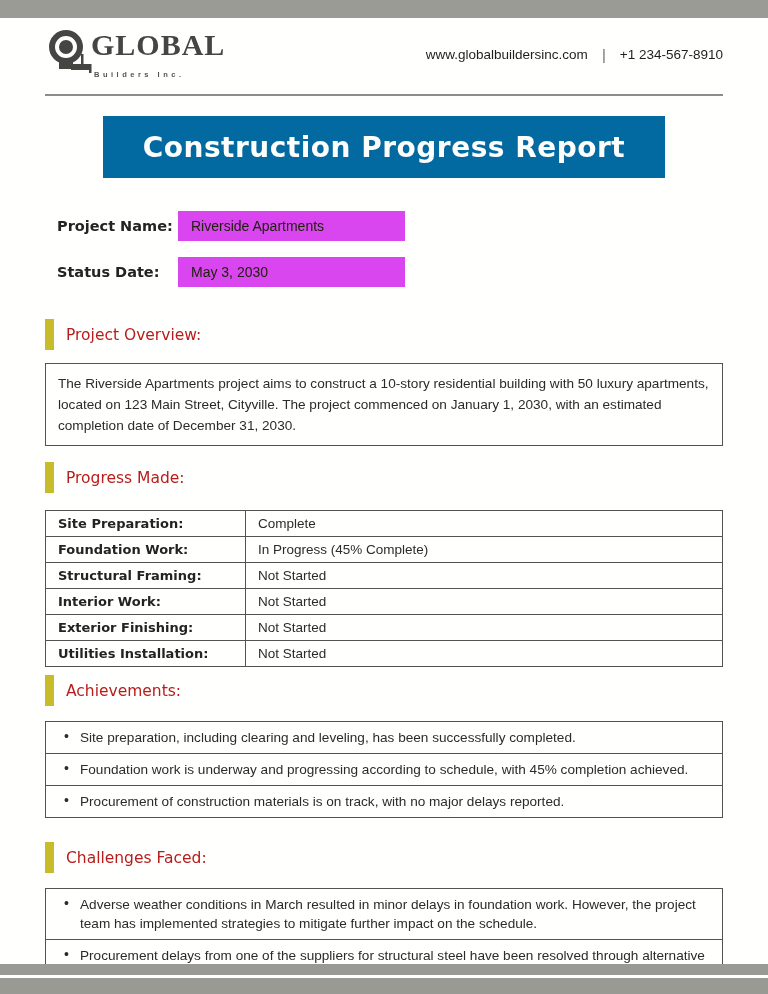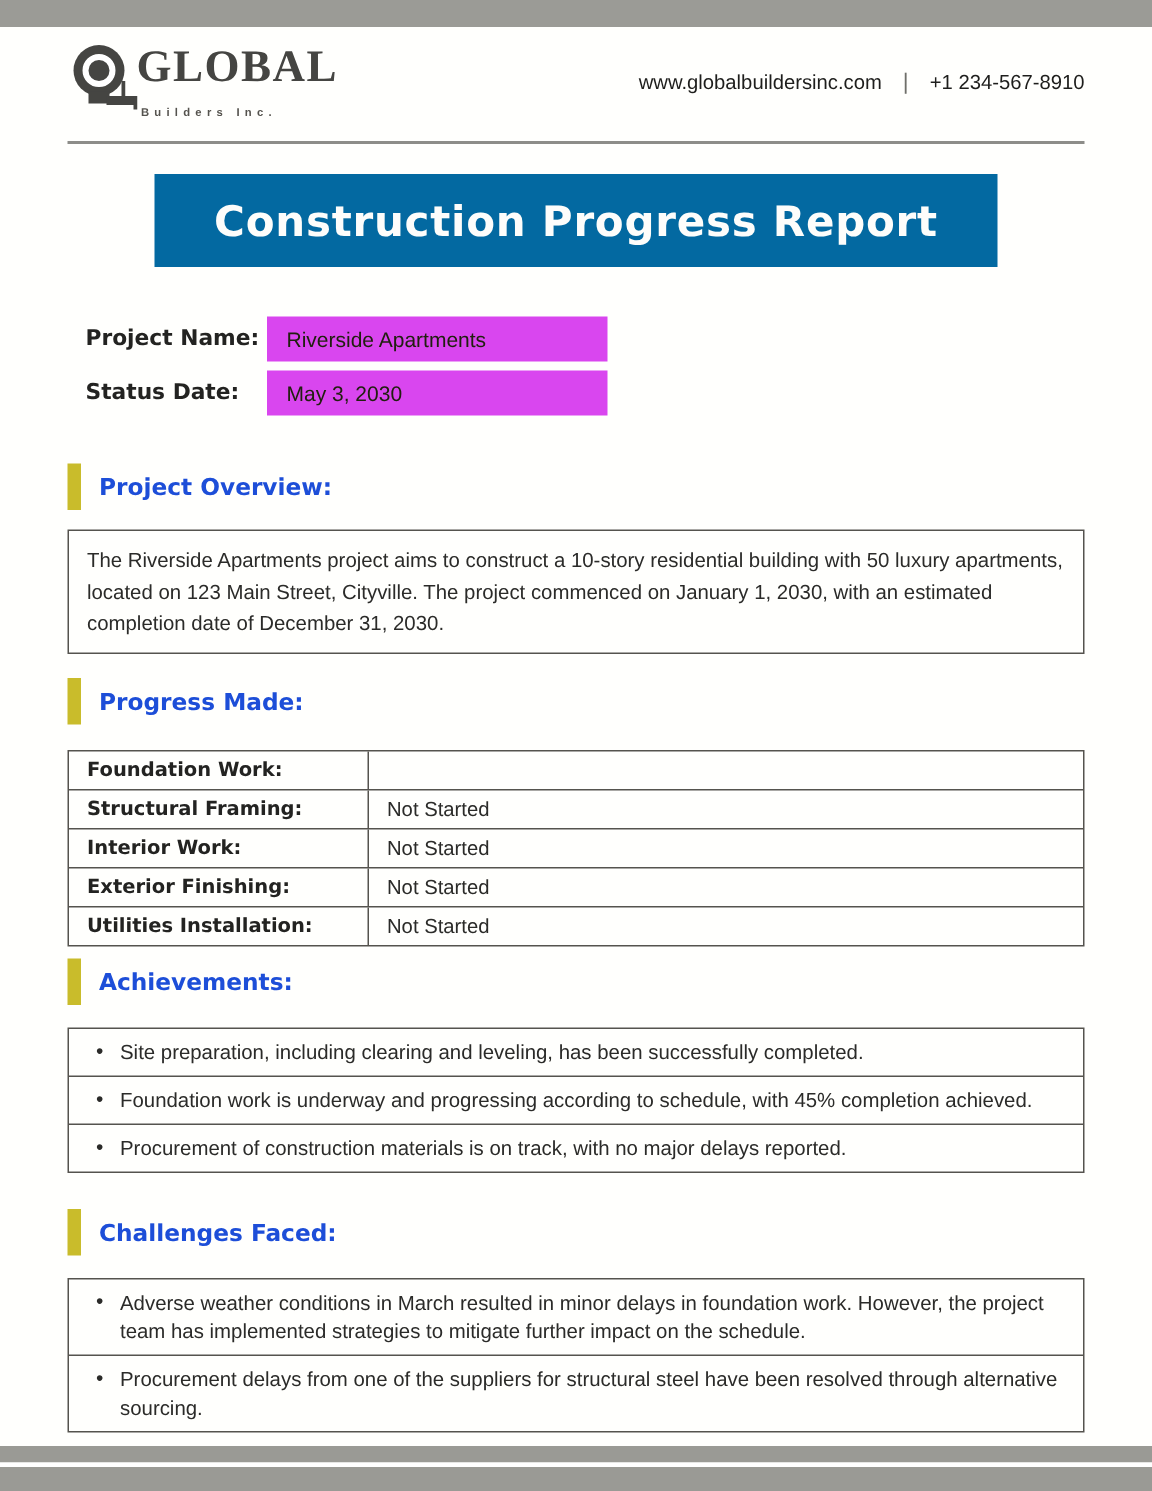--- a/index.html
+++ b/index.html
@@ -63,21 +63,21 @@
     font-weight: bold;
     font-size: 28px;
     letter-spacing: 0.5px;
   }
 
   
   .project-info {
     margin: 33px 45px 0;
     display: grid;
     grid-template-columns: 133px 227px;
-    row-gap: 6px;
+    row-gap: 16px;
   }
   .pi-label {
     font-family: "DejaVu Sans", sans-serif;
     font-weight: bold;
     font-size: 14.5px;
     padding-left: 12px;
     display: flex; align-items: center;
     height: 30px;
   }
   .pi-value {
@@ -85,21 +85,21 @@
     font-size: 14px;
     color: #20200e;
     padding-left: 13px;
     display: flex; align-items: center;
     height: 30px;
   }
 
   
   .sec-head { margin: 0 45px; display: flex; align-items: center; }
   .accent-bar { width: 9px; height: 31px; background: #c9bc2b; margin-right: 12px; flex: 0 0 auto; }
-  .sec-title { font-family: "DejaVu Sans", sans-serif; font-weight: bold; font-size: 15.5px; color: #1d4ed8; }
+  .sec-title { font-family: "DejaVu Sans", sans-serif; font-weight: normal; font-size: 15.5px; color: #b91c1c; }
 
   
   .text-box {
     margin: 13px 45px 0;
     border: 1px solid #55534e;
     padding: 9px 12px;
     font-size: 13.6px;
     line-height: 21px;
     color: #2b2b29;
   }
@@ -179,21 +179,26 @@
 <div class="text-box">
   <span>The Riverside Apartments project aims to construct a 10-story residential building with 50 luxury apartments, located on 123 Main Street, Cityville. The project commenced on January 1, 2030, with an estimated completion date of December 31, 2030.</span>
 </div>
 
 <div class="sec-head mt-sec-progress">
   <div class="accent-bar"></div>
   <div class="sec-title">Progress Made:</div>
 </div>
 <div class="progress-table">
   <div class="trow">
+    <div class="tlabel">Site Preparation:</div>
+    <div class="tvalue">Complete</div>
+  </div>
+  <div class="trow">
     <div class="tlabel">Foundation Work:</div>
+    <div class="tvalue">In Progress (45% Complete)</div>
   </div>
   <div class="trow">
     <div class="tlabel">Structural Framing:</div>
     <div class="tvalue">Not Started</div>
   </div>
   <div class="trow">
     <div class="tlabel">Interior Work:</div>
     <div class="tvalue">Not Started</div>
   </div>
   <div class="trow">

